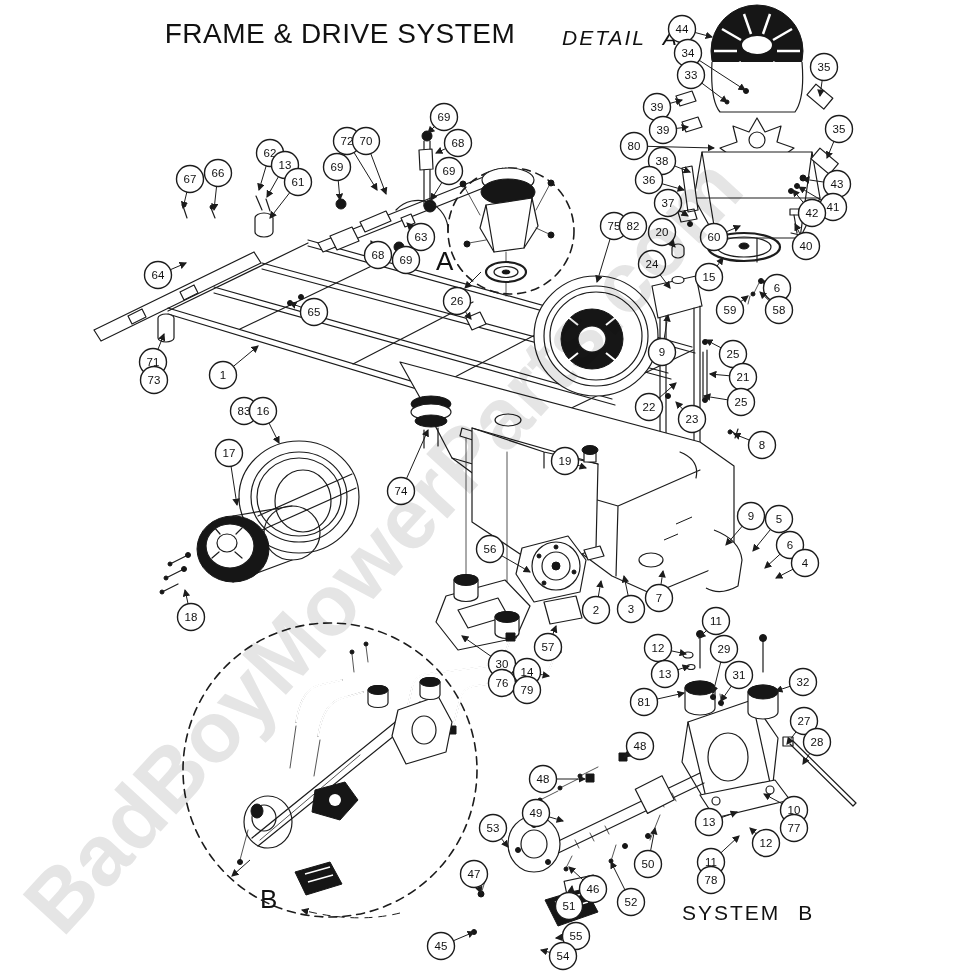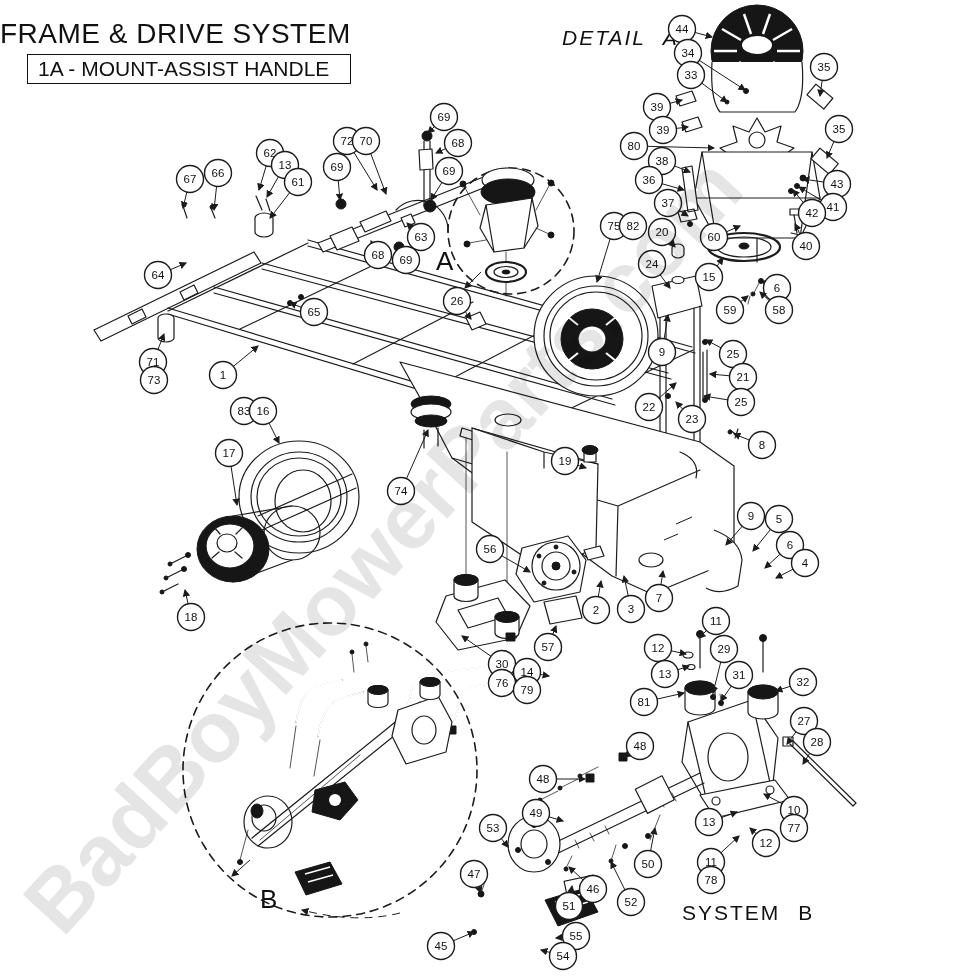--- a/index.html
+++ b/index.html
@@ -1,19 +1,19 @@
 <!DOCTYPE html>
 <html><head>
 <meta charset="utf-8">
 <style>
   html,body{margin:0;padding:0;background:#fff;width:980px;height:980px;overflow:hidden;
     font-family:"Liberation Sans",sans-serif;}
   #stage{position:relative;width:980px;height:980px;background:#fff;}
   .abs{position:absolute;}
-  #title{left:0;top:18px;width:680px;font-size:28px;letter-spacing:.5px;color:#111;}
+  #title{left:0;top:18px;width:680px;text-align:center;font-size:28px;letter-spacing:.5px;color:#111;}
   #subtitle-box{left:27px;top:54px;width:312px;height:28px;border:1.6px solid #111;
     font-size:21px;color:#111;display:flex;align-items:center;padding-left:10px;}
   .detail-label{font-size:21px;color:#111;letter-spacing:2px;word-spacing:10px;}
   #detail-a{left:562px;top:26px;font-style:italic;}
   #detail-b{left:682px;top:901px;}
   .section-letter{font-size:26px;color:#111;}
   #section-a{left:436px;top:246px;}
   #section-b{left:260px;top:884px;}
   #bat-label{left:641px;top:544px;font-size:6.5px;font-weight:bold;color:#111;letter-spacing:.5px;}
   #frame-logo{left:660px;top:548px;font-size:9px;font-weight:bold;font-style:italic;color:#111;
@@ -799,21 +799,20 @@
           <text x="711" y="866" class="callout-num">11</text>
         </g>
         <g>
           <circle cx="711" cy="880" r="13.5" class="callout-circle"></circle>
           <text x="711" y="884" class="callout-num">78</text>
         </g>
       </g>
   </svg>
 
   <div class="abs" id="title">FRAME &amp; DRIVE SYSTEM</div>
-  <div class="abs" id="subtitle-box">1A - MOUNT-ASSIST HANDLE</div>
   <div class="abs detail-label" id="detail-a">DETAIL  A</div>
   <div class="abs detail-label" id="detail-b">SYSTEM  B</div>
   <div class="abs section-letter" id="section-a">A</div>
   <div class="abs section-letter" id="section-b">B</div>
   <div class="abs" id="bat-label">BAT</div>
   <div class="abs" id="frame-logo">BAD BOY</div>
   <div class="abs" id="watermark" style="color: rgb(229, 229, 229);">BadBoyMowerParts.com</div>
 
 </div>
 

